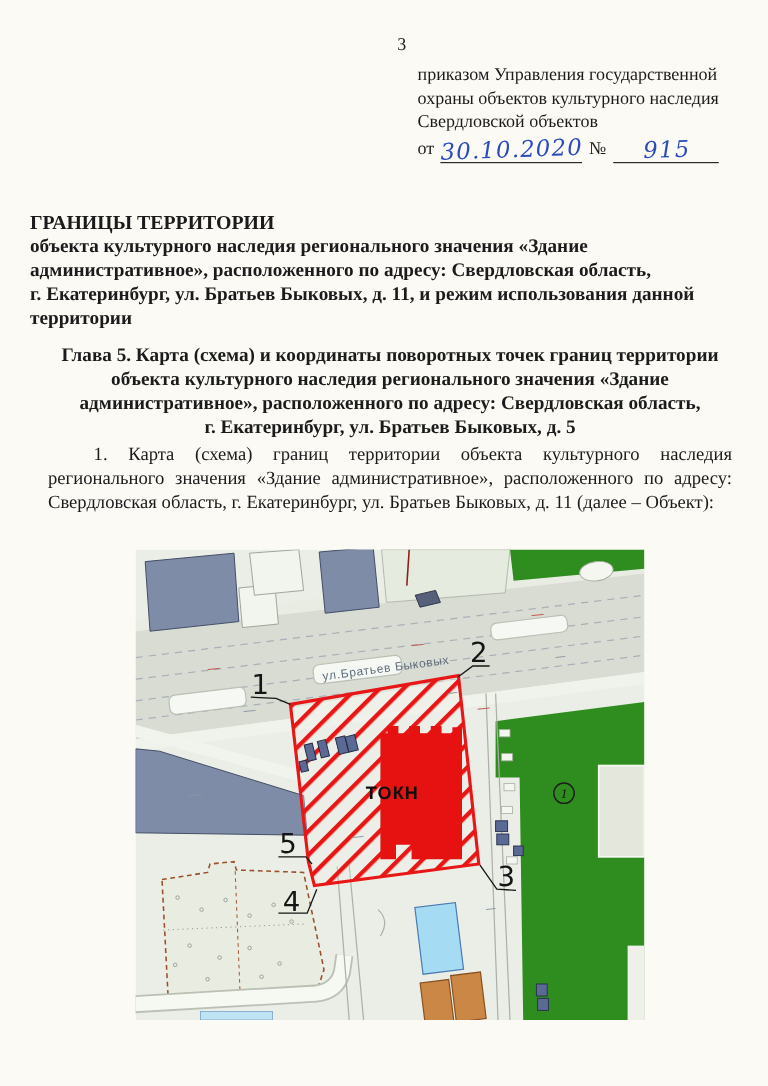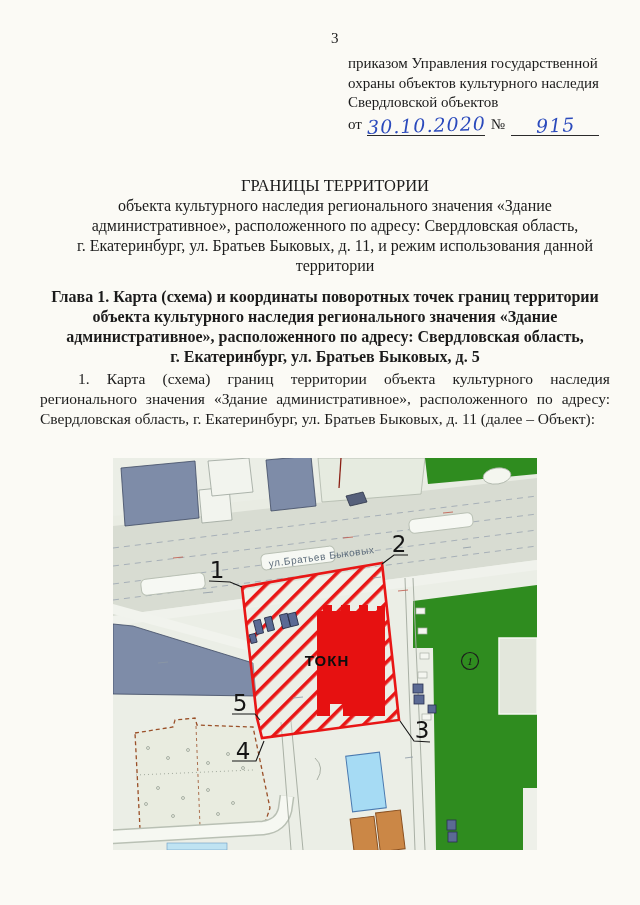--- a/index.html
+++ b/index.html
@@ -13,22 +13,22 @@
   .approval .row{display:flex;align-items:center;margin-top:1px;}
   .uline{border-bottom:1.6px solid #2a2a2a;text-align:center;position:relative;}
   .u1{width:118px;margin-left:5px;}
   .u2{width:88px;margin-left:6px;}
   .hand{
     font-family:"DejaVu Serif", serif;font-style:italic;
     color:#2b4abc;font-size:19px;letter-spacing:1px;
     display:inline-block;transform:rotate(-2deg) translateY(2px);
   }
   .no-sign{margin-left:6px;}
-  .title-block{position:absolute;left:48px;top:176px;width:574px;text-align:center;
-    font-weight:normal;font-size:16px;line-height:20px;}
+  .title-block{position:absolute;left:25px;top:176px;width:574px;text-align:left;
+    font-weight:bold;font-size:16px;line-height:20px;}
   .title-block .l1{font-size:16.5px;}
   .chapter-block{position:absolute;left:38px;top:287px;width:574px;text-align:center;
     font-weight:bold;font-size:16px;line-height:20px;}
   .para{position:absolute;left:40px;top:369px;width:570px;
     font-size:15.5px;line-height:20px;text-align:justify;text-indent:38px;}
   .map-wrap{position:absolute;left:113px;top:458px;width:424px;height:392px;}
   svg text{user-select:none;}
   .map-num{font-family:"DejaVu Sans", sans-serif;font-size:23px;font-weight:500;fill:#151515;}
   .okn-label{font-family:"Liberation Sans", sans-serif;font-size:15px;font-weight:bold;fill:#0e0e0e;letter-spacing:1px;}
   .street-label{font-family:"Liberation Sans", sans-serif;font-size:10px;fill:#5f6e7c;letter-spacing:0.6px;}
@@ -55,21 +55,21 @@
 
   <div class="title-block">
     <div class="l1">ГРАНИЦЫ ТЕРРИТОРИИ</div>
     <div>объекта культурного наследия регионального значения «Здание</div>
     <div>административное», расположенного по адресу: Свердловская область,</div>
     <div>г. Екатеринбург, ул. Братьев Быковых, д. 11, и режим использования данной</div>
     <div>территории</div>
   </div>
 
   <div class="chapter-block">
-    <div>Глава 1. Карта (схема) и координаты поворотных точек границ территории</div>
+    <div>Глава 5. Карта (схема) и координаты поворотных точек границ территории</div>
     <div>объекта культурного наследия регионального значения «Здание</div>
     <div>административное», расположенного по адресу: Свердловская область,</div>
     <div>г. Екатеринбург, ул. Братьев Быковых, д. 5</div>
   </div>
 
   <div class="para">1. Карта (схема) границ территории объекта культурного наследия регионального значения «Здание административное», расположенного по адресу: Свердловская область, г. Екатеринбург, ул. Братьев Быковых, д. 11 (далее – Объект):</div>
 
   <div class="map-wrap">
     <svg width="424" height="392" viewBox="0 0 424 392" xmlns="http://www.w3.org/2000/svg">
       <defs>

